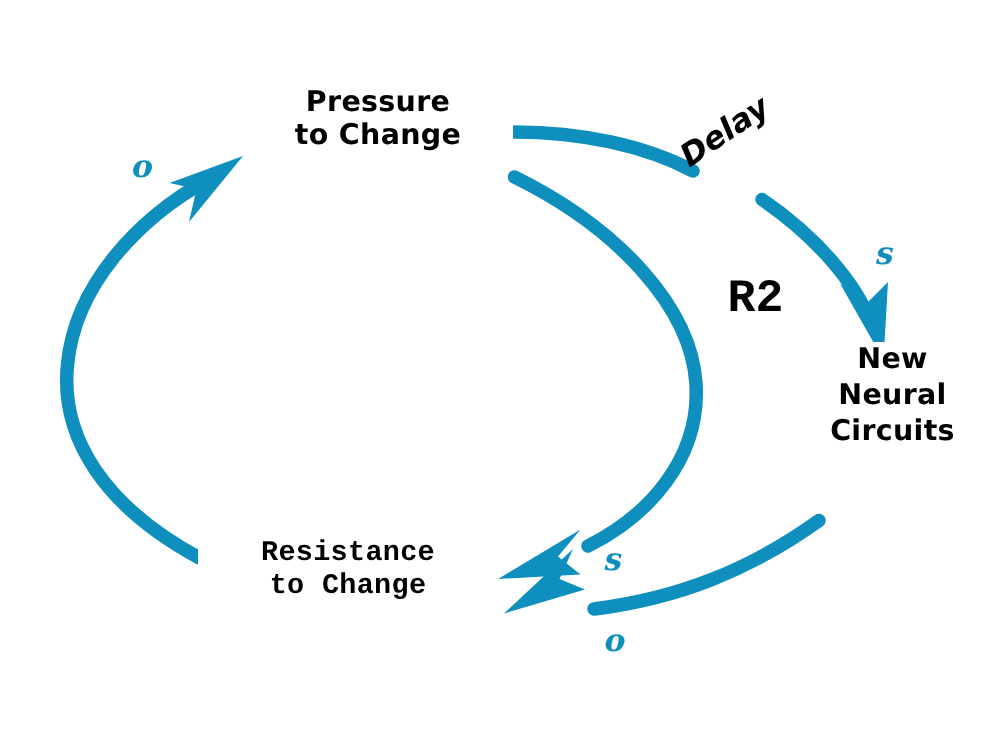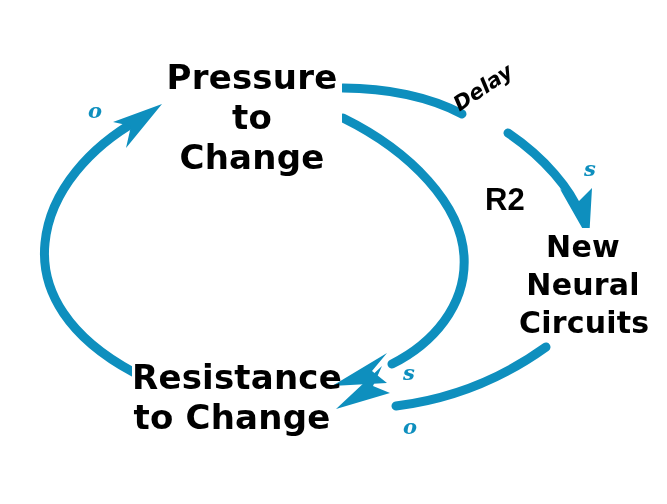--- a/index.html
+++ b/index.html
@@ -22,48 +22,49 @@
     top: 0;
     width: 667px;
     height: 504px;
   }
   .node-label {
     position: absolute;
     text-align: center;
     color: #000000;
     font-family: "DejaVu Sans", sans-serif;
     font-weight: 700;
-    font-size: 34px;
+    font-size: 19px;
     line-height: 1.18;
     letter-spacing: 0.2px;
     white-space: pre-line;
     background: #ffffff;
     user-select: none;
   }
   #node-pressure {
     left: 162px;
     top: 57px;
     width: 180px;
   }
   #node-resistance {
     left: 132px;
     top: 357px;
     width: 200px;
+    font-family: Liberation Mono, monospace;
   }
   #node-circuits {
-    left: 519px;
+    left: 531px;
     top: 228px;
     width: 128px;
-    font-size: 30px;
+    font-size: 19px;
     line-height: 1.26;
   }
   .loop-label {
     position: absolute;
     color: #000000;
-    font-family: Liberation Sans, sans-serif;
+    font-family: Liberation Mono, monospace;
     font-weight: 700;
     font-size: 31px;
     user-select: none;
   }
   #loop-b1 { left: 233px; top: 217px; }
   #loop-r2 { left: 485px; top: 182px; }
   .polarity {
     position: absolute;
     color: #0e8fbe;
     font-family: "DejaVu Serif", serif;

